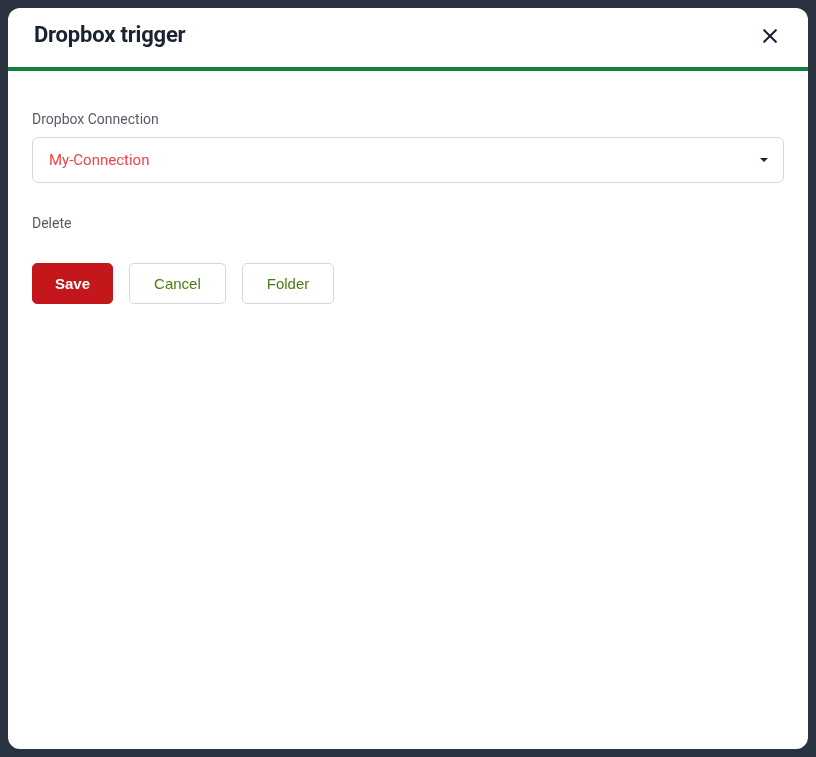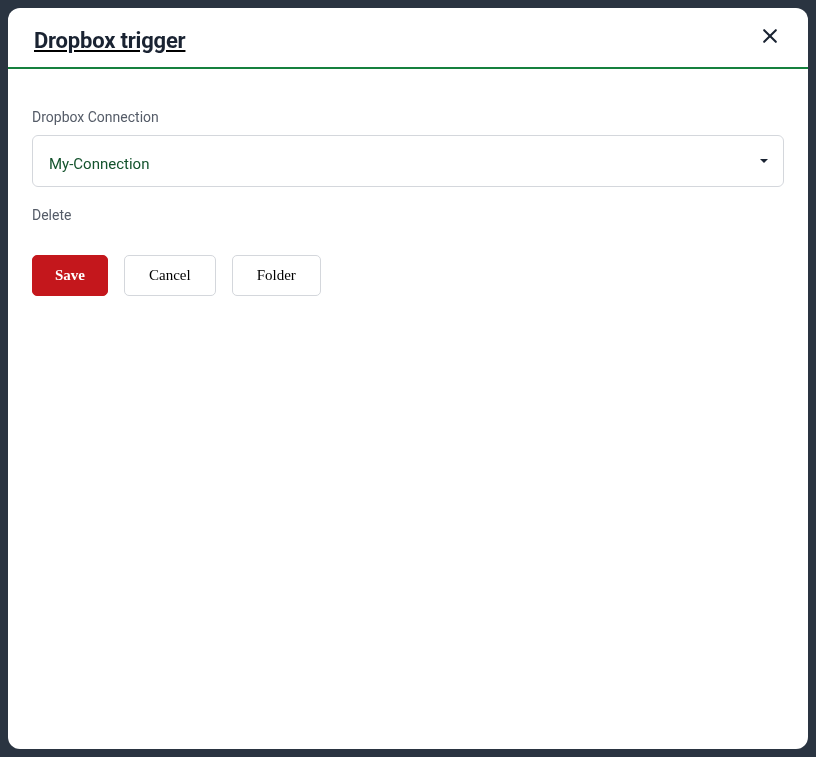--- a/index.html
+++ b/index.html
@@ -19,24 +19,23 @@
       border-radius: 12px;
       width: 100%;
       height: 100%;
       display: flex;
       flex-direction: column;
       overflow: hidden;
     }
     .modal-header {
       display: flex;
       justify-content: space-between;
-      align-items: flex-end;
+      align-items: flex-start;
       padding: 14px 24px 14px 26px;
-      border-bottom: 2px solid #15803d;
-      text-decoration: underline;
+      border-bottom: 4px solid #15803d;
     }
     .modal-title {
       font-size: 22px;
       font-weight: 700;
       color: #1a2332;
       letter-spacing: -0.2px;
     }
     .close-btn {
       background: none;
       border: none;
@@ -49,38 +48,38 @@
     }
     .close-btn svg {
       width: 20px;
       height: 20px;
     }
     .modal-body {
       padding: 40px 24px 24px 24px;
       flex: 1;
     }
     .form-group {
-      margin-bottom: 20px;
+      margin-bottom: 32px;
     }
     .form-label {
       display: block;
       font-size: 14px;
       color: #555c68;
       margin-bottom: 10px;
       font-weight: 400;
     }
     .select-wrapper {
       position: relative;
       width: 100%;
     }
     .form-select {
       width: 100%;
-      padding: 19px 40px 13px 16px;
+      padding: 13px 40px 13px 16px;
       font-size: 15px;
-      color: #14532d;
+      color: #ef4444;
       background: #ffffff;
       border: 1px solid #d4d7dc;
       border-radius: 6px;
       appearance: none;
       cursor: pointer;
       font-family: inherit;
     }
     .select-chevron {
       position: absolute;
       right: 14px;
@@ -98,32 +97,32 @@
       display: flex;
       gap: 16px;
       margin-top: 32px;
     }
     .btn {
       padding: 11px 22px;
       font-size: 15px;
       font-weight: 500;
       border-radius: 5px;
       cursor: pointer;
-      font-family: Liberation Serif, serif;
+      font-family: Liberation Sans, sans-serif;
       border: 1px solid transparent;
     }
     .btn-primary {
       background: #c4171c;
       color: #ffffff;
       border-color: #c4171c;
       font-weight: 600;
     }
     .btn-secondary {
       background: #ffffff;
-      color: #000000;
+      color: #4d7c0f;
       border: 1px solid #d4d7dc;
       padding: 11px 24px;
     }
   </style>
 </head>
 <body>
 
 <div class="modal">
   <div class="modal-header">
     <h1 class="modal-title">Dropbox trigger</h1>

